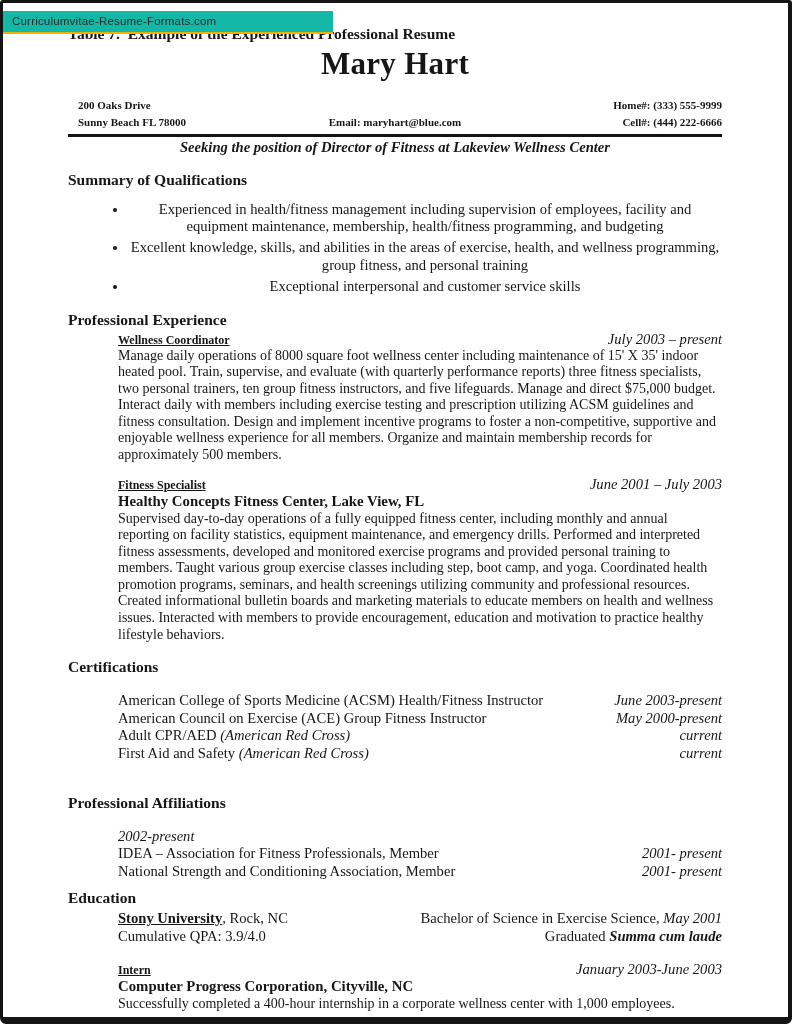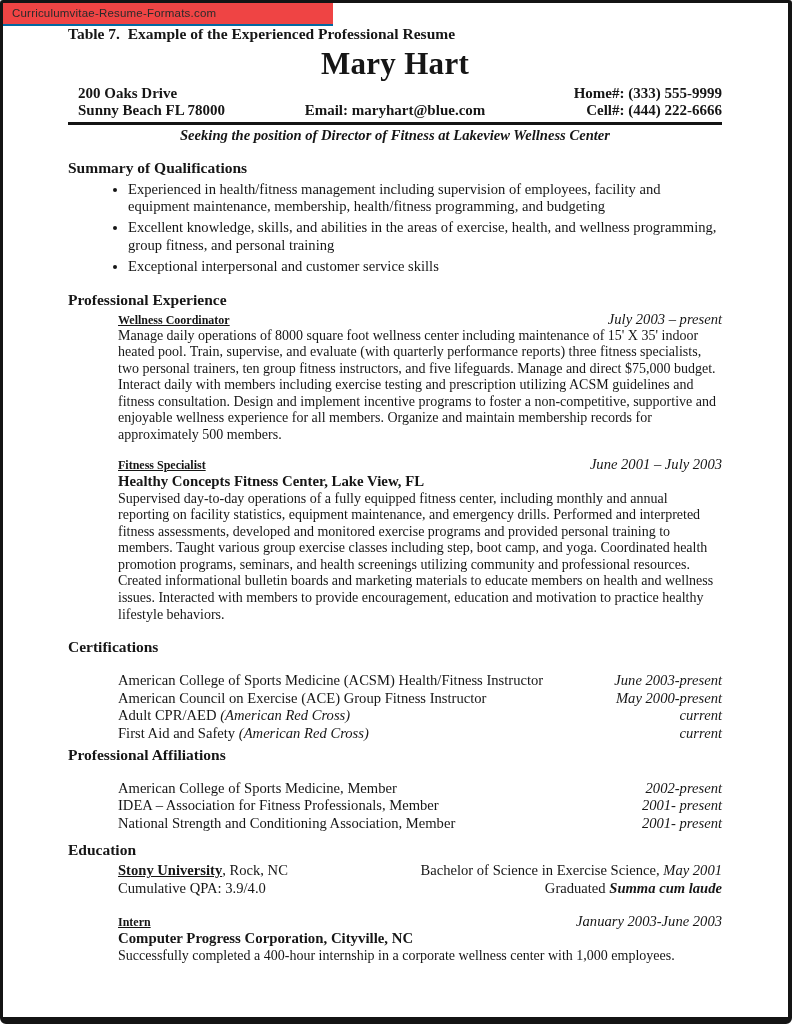--- a/index.html
+++ b/index.html
@@ -10,25 +10,25 @@
     background:#ffffff;
     border:3px solid #141414;
     border-right-width:4px;
     border-bottom-width:7px;
     border-radius:3px 3px 6px 6px;
     overflow:hidden;
     font-family:"Liberation Serif", serif;
     color:#161616;
   }
   .watermark {
-    position:absolute; top:0; left:0;
+    position:absolute; top:8px; left:0;
     width:330px;
     box-sizing:border-box;
-    background:#ef4444;
-    border-bottom:2px solid #0369a1;
+    background:#14b8a6;
+    border-bottom:2px solid #eab308;
     padding:4px 10px 5px 9px;
     font-family:"Liberation Sans", sans-serif;
     font-size:11.5px;
     color:#2a2a2a;
     letter-spacing:0.2px;
   }
   .content { padding:22px 66px 0 65px; }
 
   .caption {
     font-weight:bold;
@@ -40,39 +40,39 @@
     font-size:31px;
     font-weight:bold;
     line-height:1.05;
     margin-top:5px;
     letter-spacing:0.3px;
   }
   .contact {
     display:grid;
     grid-template-columns: 1fr 1.1fr 1fr;
     font-weight:bold;
-    font-size:15px;
+    font-size:11px;
     line-height:17px;
-    margin-top:4px;
+    margin-top:16px;
   }
   .contact .l { text-align:left; padding-left:10px; }
   .contact .c { text-align:center; }
   .contact .r { text-align:right; }
   .rule { border:none; border-top:3.5px solid #141414; margin:3px 0 0 0; }
   .objective {
     text-align:center;
     font-weight:bold;
     font-style:italic;
     font-size:14.6px;
     margin-top:2px;
   }
 
   .sec-heading { font-weight:bold; font-size:15.5px; margin-top:15px; }
 
-  ul.bullets { margin:4px 0 0 0; padding-left:60px; }
+  ul.bullets { margin:12px 0 0 0; padding-left:60px;text-align:center; }
   ul.bullets li { font-size:14.6px; line-height:1.22; margin-bottom:3px; }
 
   .indent { margin-left:50px; }
   .job { margin-top:13px; }
   .row2 { display:flex; justify-content:space-between; align-items:baseline; }
   .job-title { font-weight:bold; text-decoration:underline; font-size:12px; }
   .dates { font-style:italic; font-size:14.6px; }
   .company { font-weight:bold; font-size:14.8px; line-height:1.2; }
   .desc { font-size:14px; line-height:1.18; }
 
@@ -150,23 +150,22 @@
     </div>
     <div class="item-row">
       <span><span>Adult CPR/AED </span><span class="it">(American Red Cross)</span></span>
       <span class="it">current</span>
     </div>
     <div class="item-row">
       <span><span>First Aid and Safety </span><span class="it">(American Red Cross)</span></span>
       <span class="it">current</span>
     </div>
 
-    <div class="sec-heading" style="margin-top:4px;">Professional Affiliations</div>
+    <div class="sec-heading" style="margin-top:32px;">Professional Affiliations</div>
     <div class="item-row first-item">
-      <span>American College of Sports Medicine, Member</span>
       <span class="it">2002-present</span>
     </div>
     <div class="item-row">
       <span>IDEA – Association for Fitness Professionals, Member</span>
       <span class="it">2001- present</span>
     </div>
     <div class="item-row">
       <span>National Strength and Conditioning Association, Member</span>
       <span class="it">2001- present</span>
     </div>

